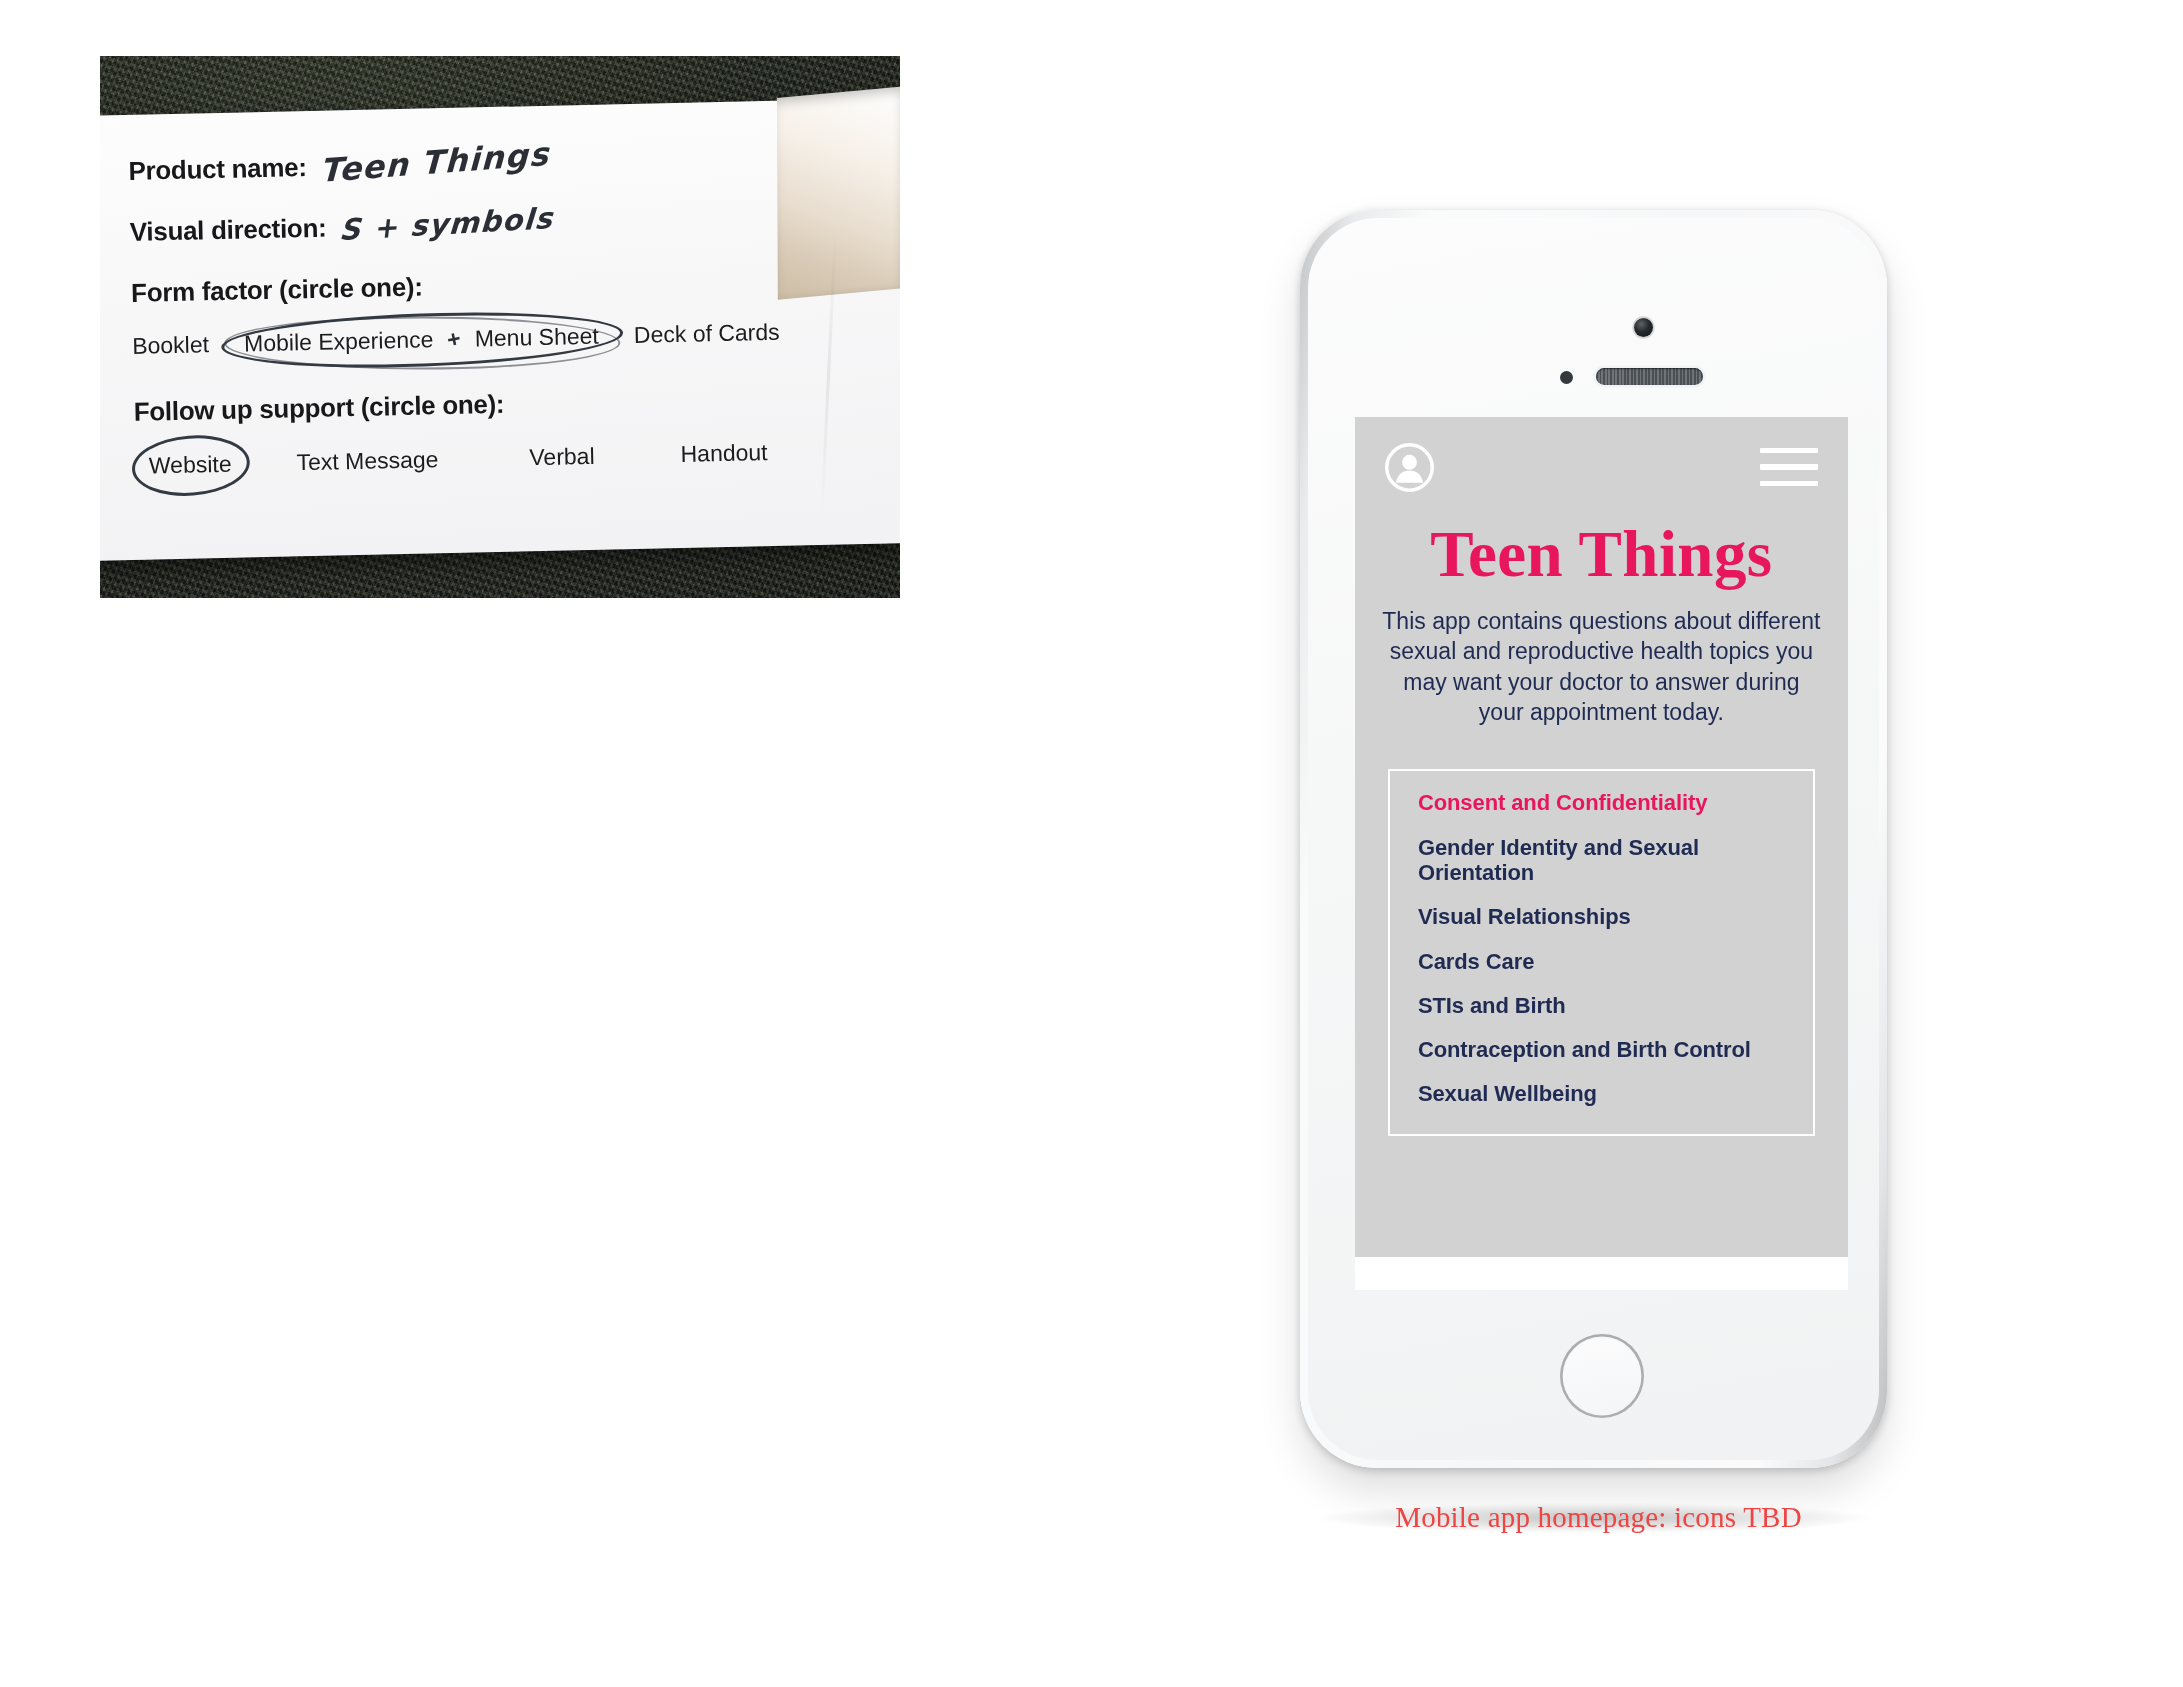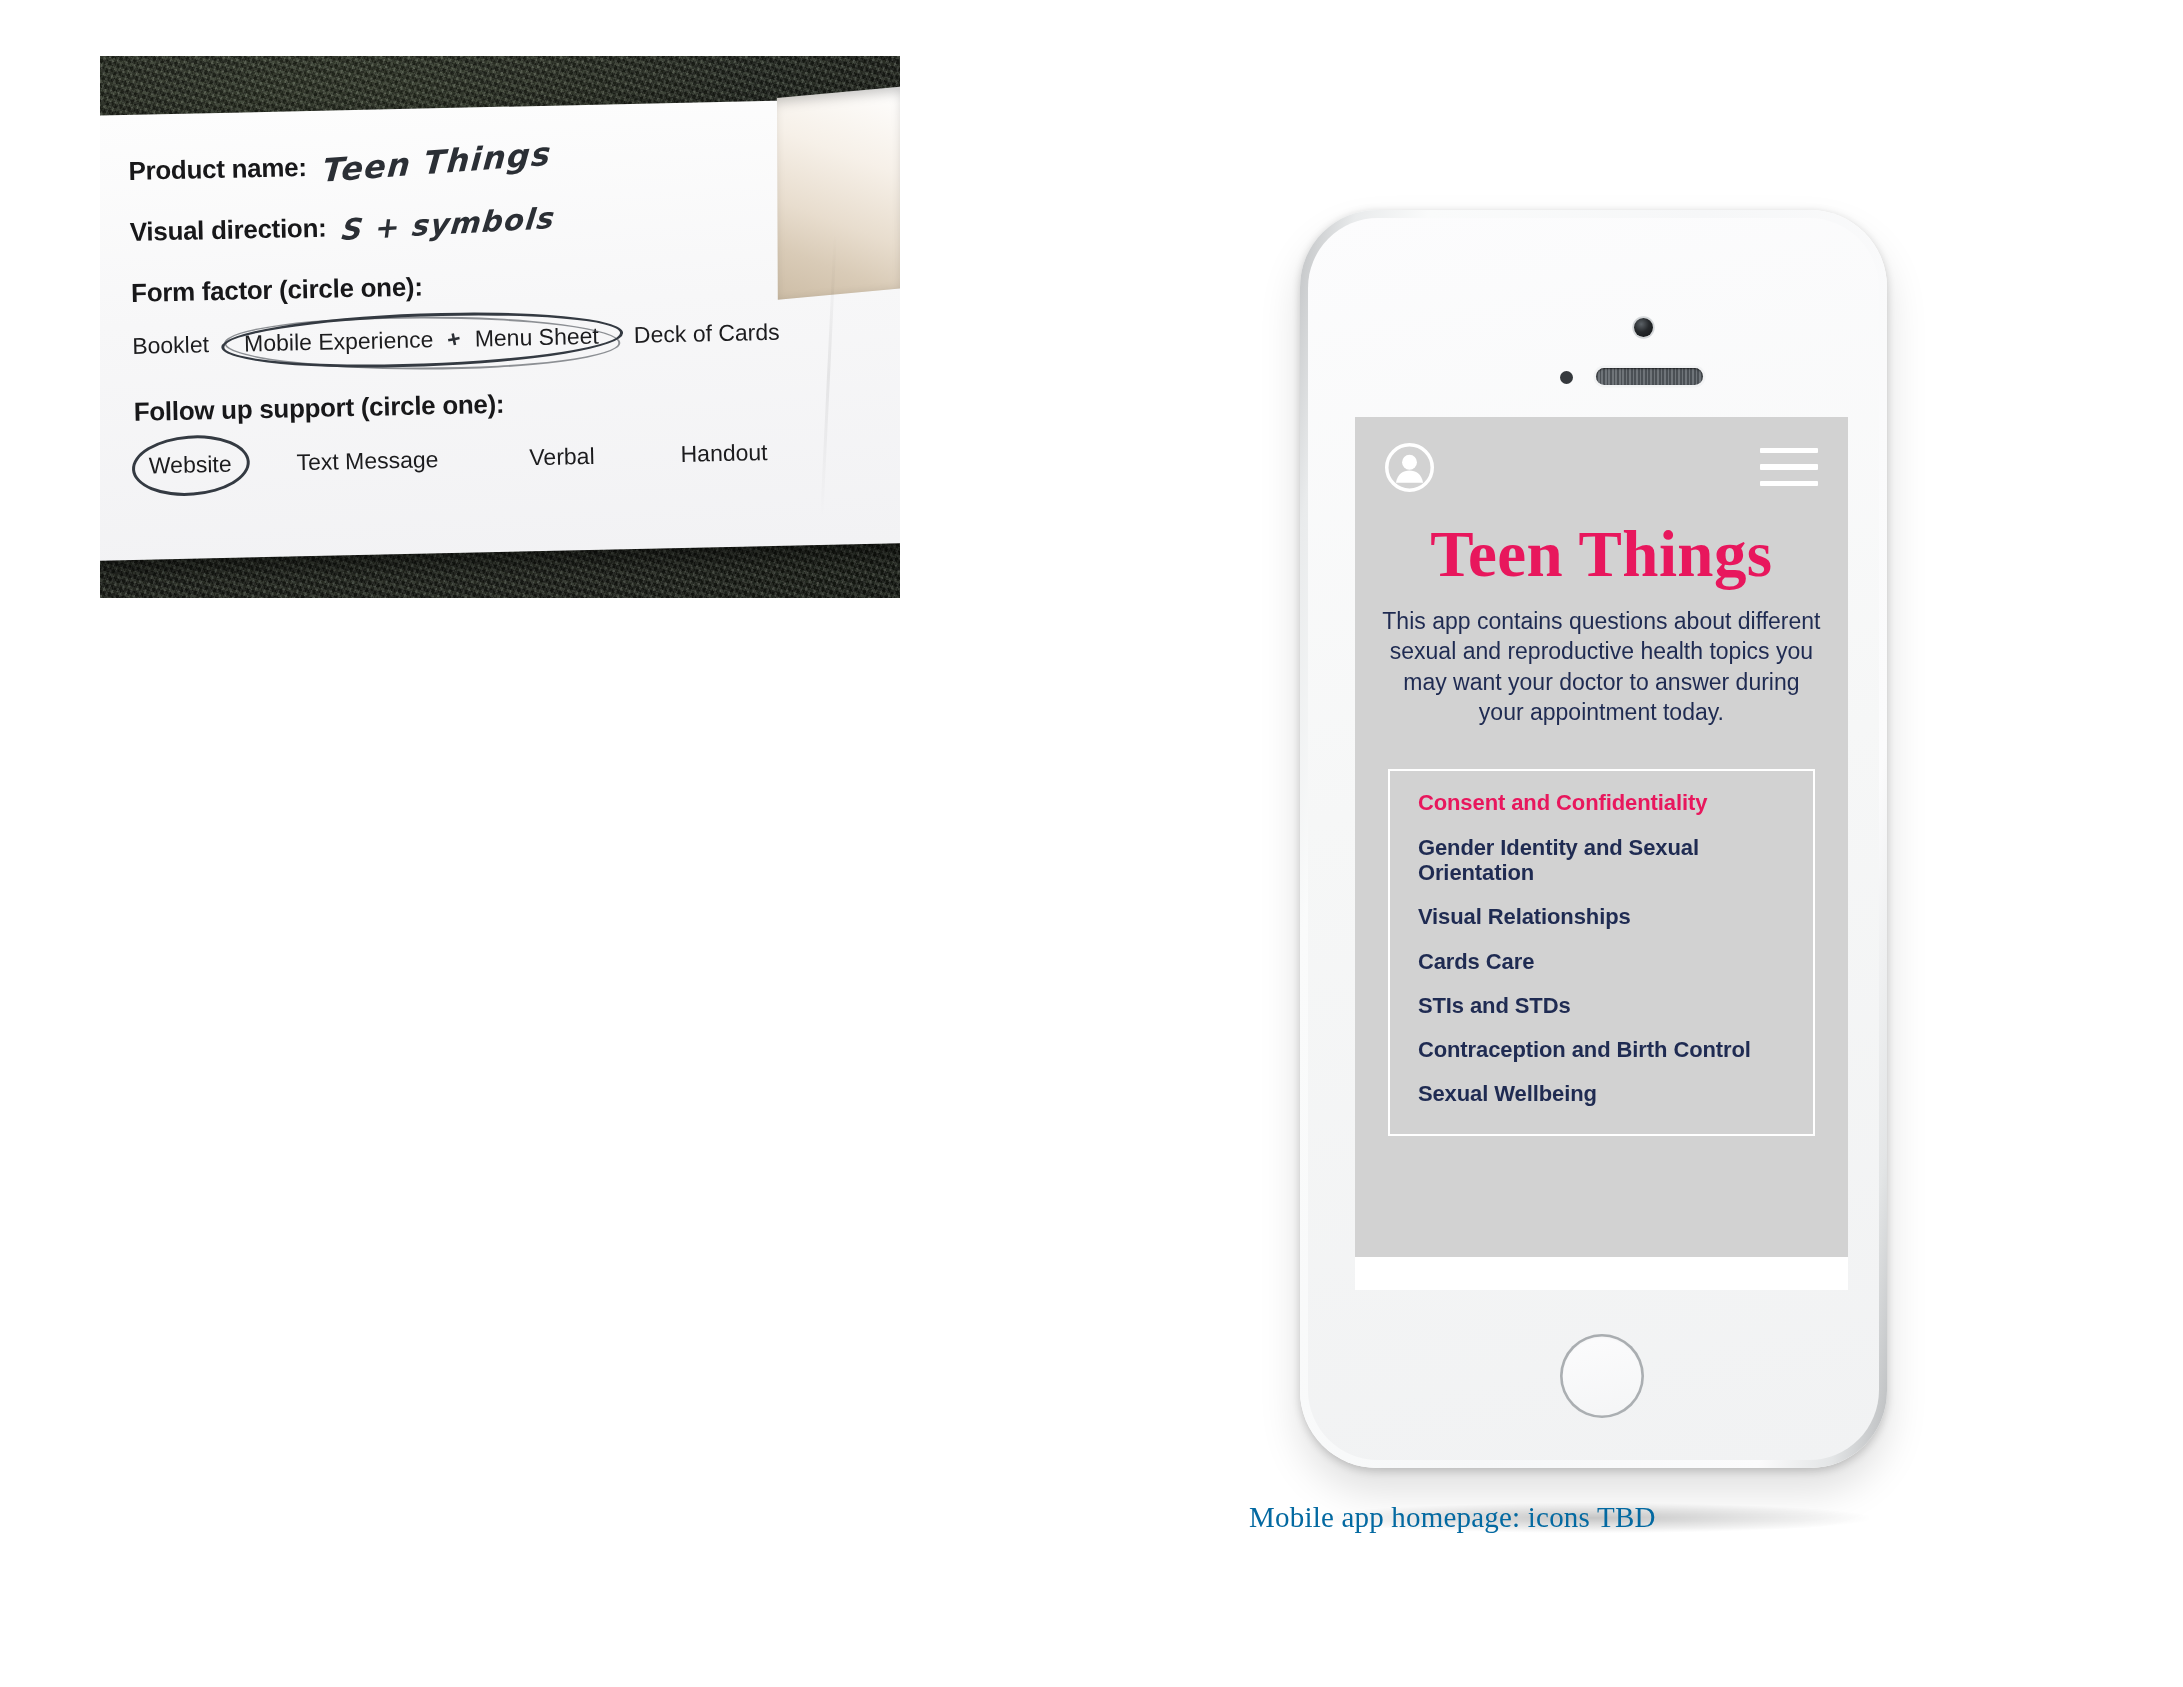--- a/index.html
+++ b/index.html
@@ -388,23 +388,24 @@
   }
   .topic-item:last-child { margin-bottom: 4px; }
   .topic-item.active { color: #E8175D; }
 
   
   .caption {
     position: absolute;
     left: 1249px;
     top: 1501px;
     width: 699px;
+    text-align: center;
     font-family: "Liberation Serif", "DejaVu Serif", serif;
     font-size: 29px;
-    color: #0369a1;
+    color: #ef4444;
     letter-spacing: 0.2px;
   }
 </style>
 </head>
 <body>
 
 <div class="photo-wrap">
   <div class="carpet-noise"></div>
 
   <div class="paper">
@@ -491,21 +492,21 @@
           <h1 class="app-title">Teen Things</h1>
 
           <p class="app-desc">This app contains questions about different sexual and reproductive health topics you may want your doctor to answer during your appointment today.</p>
 
           <div class="topic-card">
             <div class="topic-list">
               <div class="topic-item active">Consent and Confidentiality</div>
               <div class="topic-item">Gender Identity and Sexual Orientation</div>
               <div class="topic-item">Visual Relationships</div>
               <div class="topic-item">Cards Care</div>
-              <div class="topic-item">STIs and STDs</div>
+              <div class="topic-item">STIs and Birth</div>
               <div class="topic-item">Contraception and Birth Control</div>
               <div class="topic-item">Sexual Wellbeing</div>
             </div>
           </div>
 
         </div>
       </div>
 
       <div class="home-btn"></div>
 

